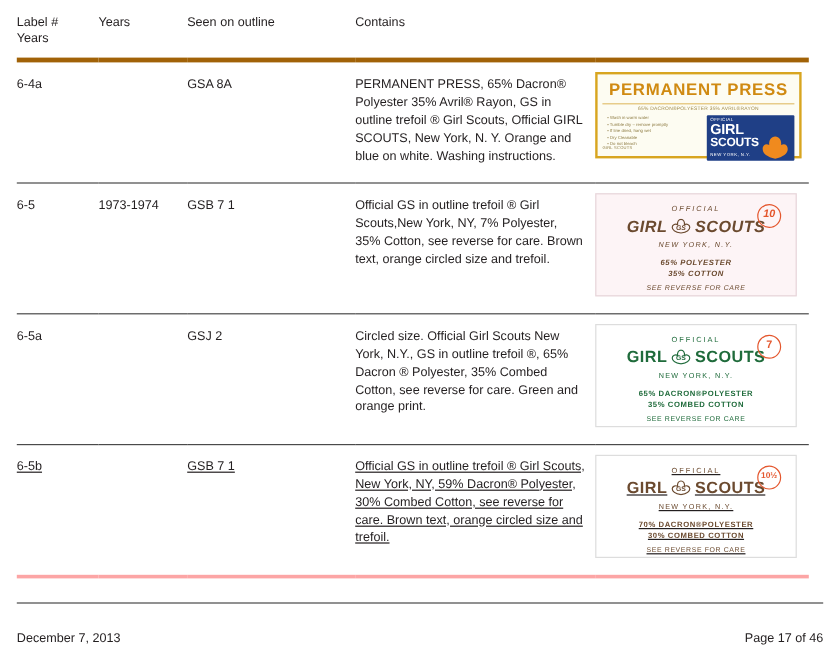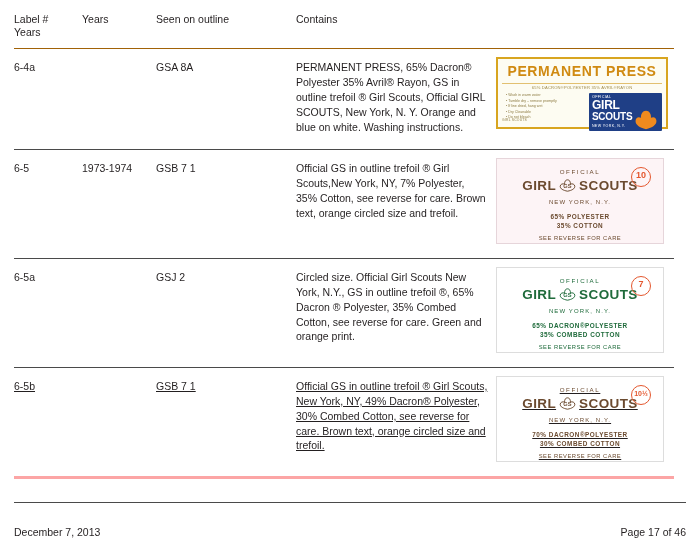--- a/index.html
+++ b/index.html
@@ -35,21 +35,21 @@
   thead th {
     text-align: left;
     font-weight: normal;
     font-size: 10.5px;
     color: #231f20;
     vertical-align: top;
     padding: 3px 6px 9px 0;
     line-height: 1.25;
   }
   thead tr {
-    border-bottom: 1px solid #a16207;
+    border-bottom: 4px solid #a16207;
   }
   tbody td {
     vertical-align: top;
     font-size: 10.5px;
     line-height: 1.42;
     padding: 11px 8px 14px 0;
     border-bottom: 1px solid #4a4a4a;
     color: #231f20;
     margin-left: 27px;
   }
@@ -160,21 +160,21 @@
 
   
   .patch-label {
     width: 168px;
     height: 86px;
     box-sizing: border-box;
     padding: 9px 8px 6px;
     position: relative;
     text-align: center;
   }
-  .patch-label.pink   { background: #fdf4f6; border: 1px solid #e6d5da; }
+  .patch-label.pink   { background: #fdf4f6; border: 1px solid #e6d5da; font-style: italic; }
   .patch-label.plain  { background: #ffffff; border: 1px solid #dddddd; }
   .lbl-official {
     font-size: 6.2px;
     letter-spacing: 1.6px;
     margin-bottom: 2px;
   }
   .lbl-main {
     font-size: 13.5px;
     font-weight: bold;
     letter-spacing: 0.4px;
@@ -355,21 +355,21 @@
             </div>
             <div class="lbl-reverse">SEE REVERSE FOR CARE</div>
           </div>
         </td>
       </tr>
 
       <tr>
         <td>6-5b</td>
         <td></td>
         <td>GSB 7 1</td>
-        <td>Official GS in outline trefoil ® Girl Scouts, New York, NY, 49% Dacron® Polyester, 30% Combed Cotton, see reverse for care. Brown text, orange circled size and trefoil.</td>
+        <td>Official GS in outline trefoil ® Girl Scouts, New York, NY, 59% Dacron® Polyester, 30% Combed Cotton, see reverse for care. Brown text, orange circled size and trefoil.</td>
         <td class="image-cell">
           <div class="patch patch-label plain brown">
             <div class="size-circle small-text">10½</div>
             <div class="lbl-official">OFFICIAL</div>
             <div class="lbl-main">
               <span>GIRL</span>
               <svg class="trefoil-badge" viewBox="0 0 40 32">
                 <path d="M20 2 C25 2 28 7 27 13 C31 10 38 13 38 18 C38 24 31 28 20 30 C9 28 2 24 2 18 C2 13 9 10 13 13 C12 7 15 2 20 2 Z" fill="none" stroke="#6b4a2f" stroke-width="2.4"></path>
                 <text x="20" y="23" font-size="14" font-family="Liberation Sans, sans-serif" font-weight="bold" text-anchor="middle" fill="#6b4a2f">GS</text>
               </svg>

